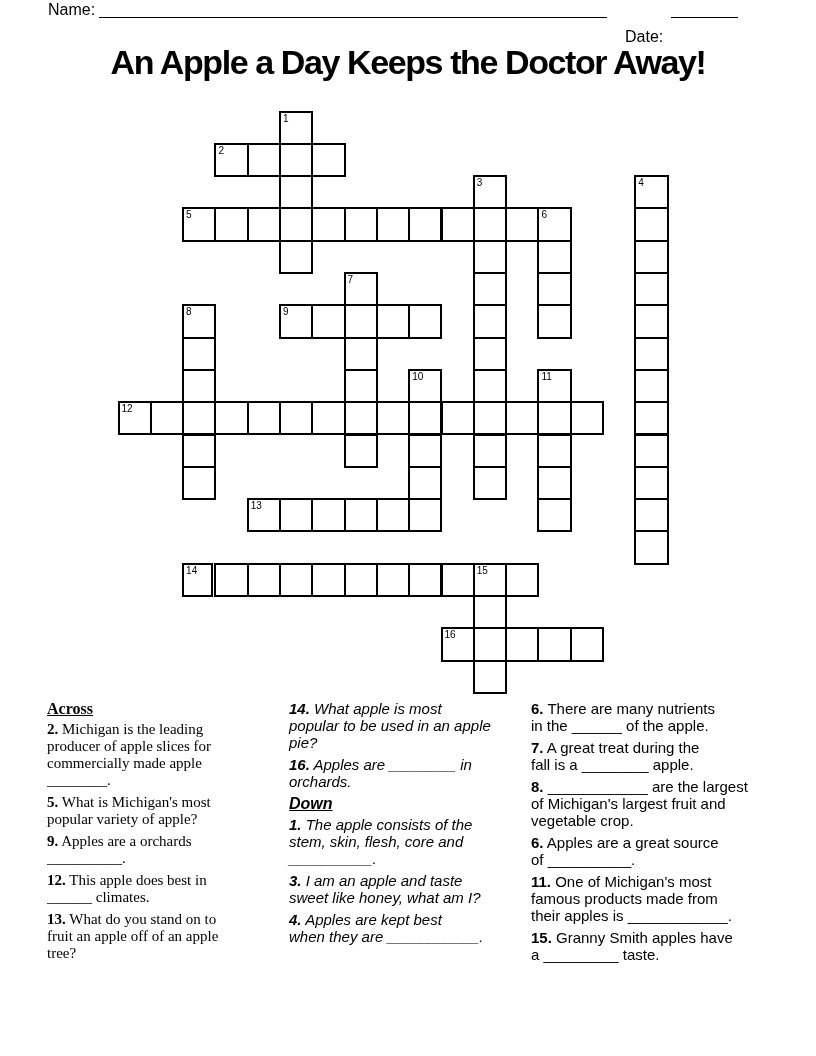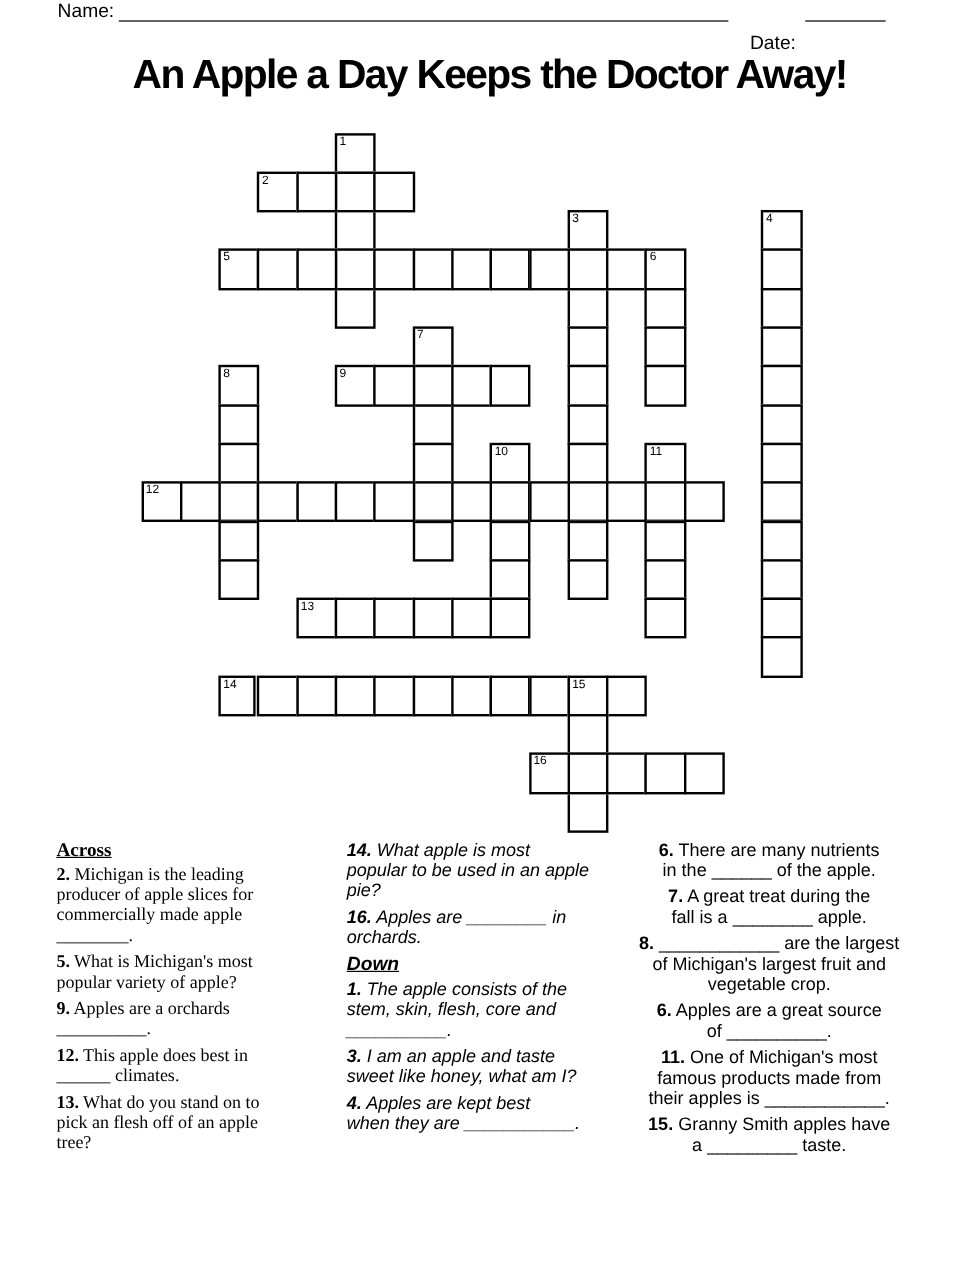--- a/index.html
+++ b/index.html
@@ -26,21 +26,21 @@
     position:absolute;box-sizing:border-box;border:2px solid #000;background:#fff;
   }
   .cellnum{
     position:absolute;top:0px;left:2px;font-size:10px;line-height:12px;
     font-family:"Liberation Sans",sans-serif;
   }
   
   .clue-col{position:absolute;top:700px;width:242px;font-size:15px;line-height:17px;}
   #clue-col-1{left:47px;font-family:Liberation Serif, serif;}
   #clue-col-2{left:289px;font-style:italic;}
-  #clue-col-3{left:520px;text-align:center;}
+  #clue-col-3{left:531px;}
   .clue-heading{
     font-weight:bold;text-decoration:underline;font-size:16px;margin:0 0 4px 0;
   }
   .clue{margin:0 0 5px 0;}
   .clue b{font-weight:bold;}
   .clue span{white-space:pre-line;}
 </style>
 </head>
 <body>
 
@@ -196,21 +196,21 @@
 producer of apple slices for
 commercially made apple
 ________.</span></p>
       <p class="clue"><b>5.</b><span> What is Michigan's most
 popular variety of apple?</span></p>
       <p class="clue"><b>9.</b><span> Apples are a orchards
 __________.</span></p>
       <p class="clue"><b>12.</b><span> This apple does best in
 ______ climates.</span></p>
       <p class="clue"><b>13.</b><span> What do you stand on to
-pick an flesh off of an apple
+fruit an apple off of an apple
 tree?</span></p>
     </div>
   <div class="clue-col" id="clue-col-2">
       <p class="clue"><b>14.</b><span> What apple is most
 popular to be used in an apple
 pie?</span></p>
       <p class="clue"><b>16.</b><span> Apples are ________ in
 orchards.</span></p>
       <div class="clue-heading">Down</div>
       <p class="clue"><b>1.</b><span> The apple consists of the

